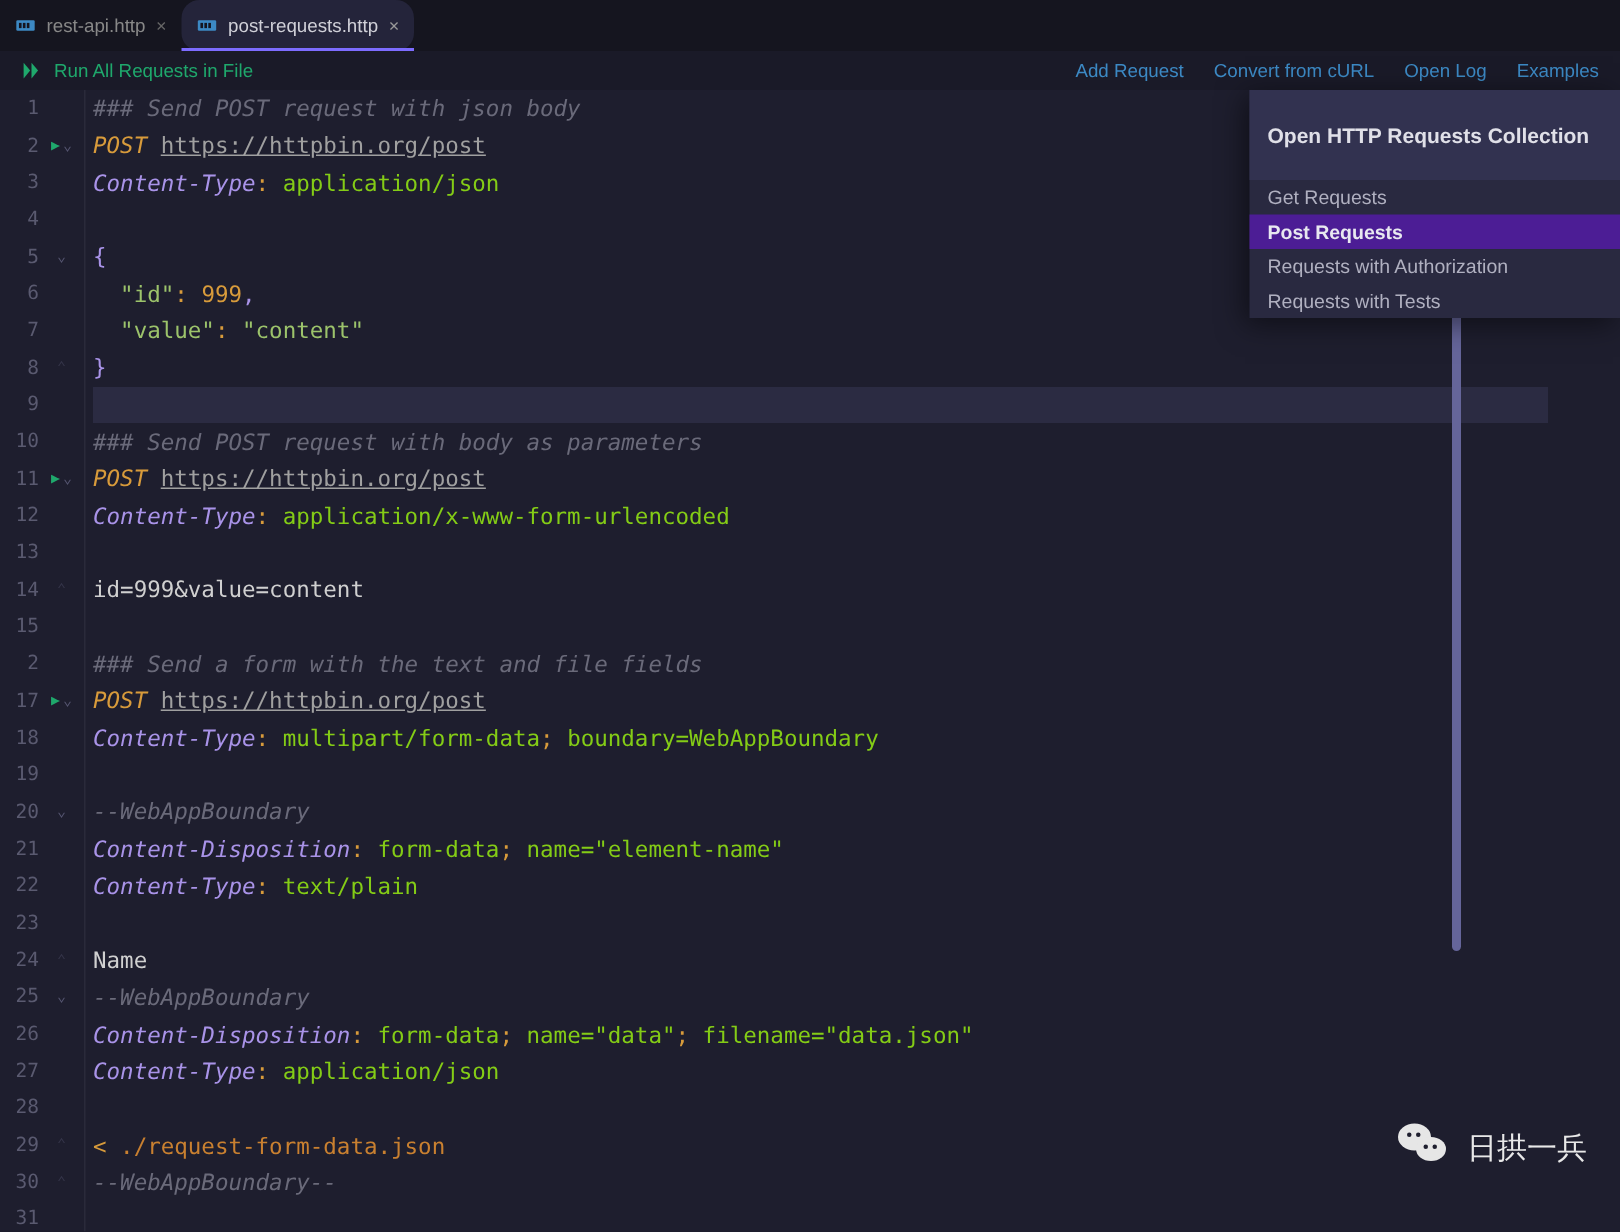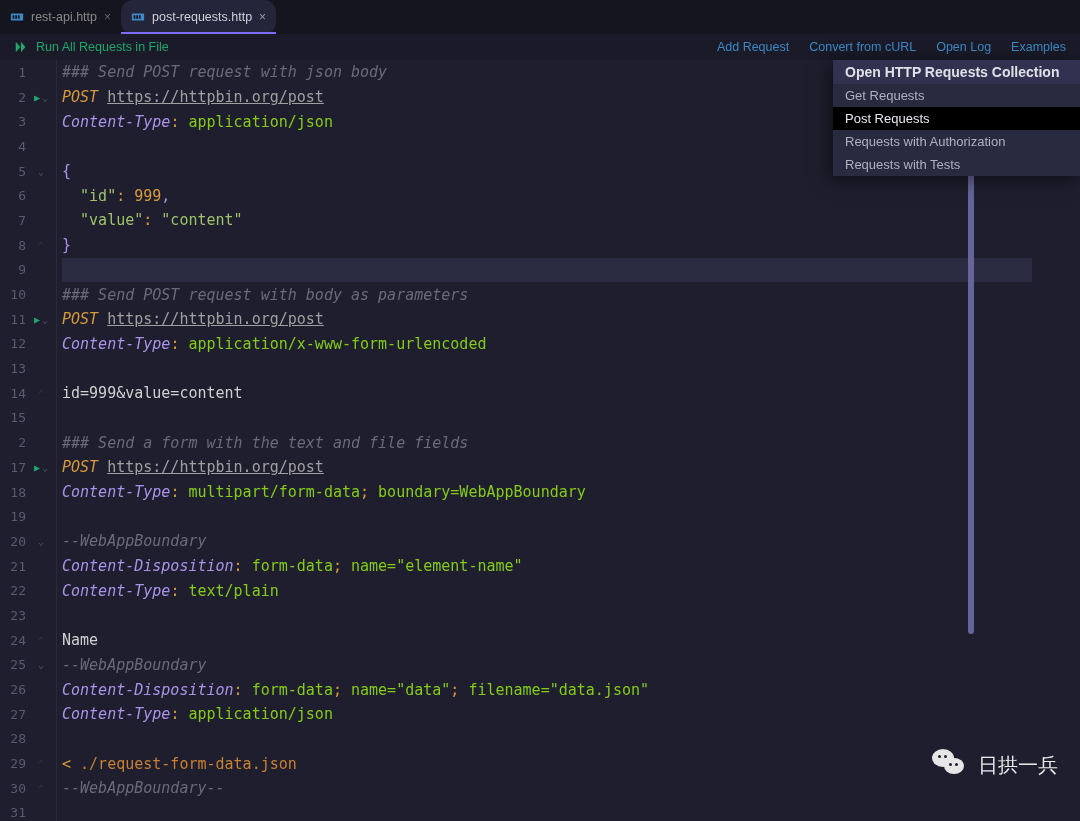--- a/index.html
+++ b/index.html
@@ -205,34 +205,35 @@
     top: 60px;
     right: 0;
     width: 247px;
     background: #292940;
     box-shadow: -4px 4px 18px rgba(0,0,0,0.5);
     font-family: "Segoe UI", Arial, sans-serif;
     z-index: 50;
   }
   .popup-header {
     background: #323250;
-    padding: 4px 12px;
+    padding: 22px 12px;
     font-size: 14px;
     font-weight: 600;
     color: #e0e0e8;
   }
   .popup-item {
     padding: 4px 12px;
     font-size: 13px;
     color: #b0b0c0;
     cursor: pointer;
   }
   .popup-item.selected {
-    background: #000000;
+    background: #4c1d95;
     color: #e8e8f0;
+    font-weight: bold;
   }
 
   
   .wechat {
     position: absolute;
     right: 22px;
     bottom: 42px;
     display: flex;
     align-items: flex-end;
     gap: 10px;

